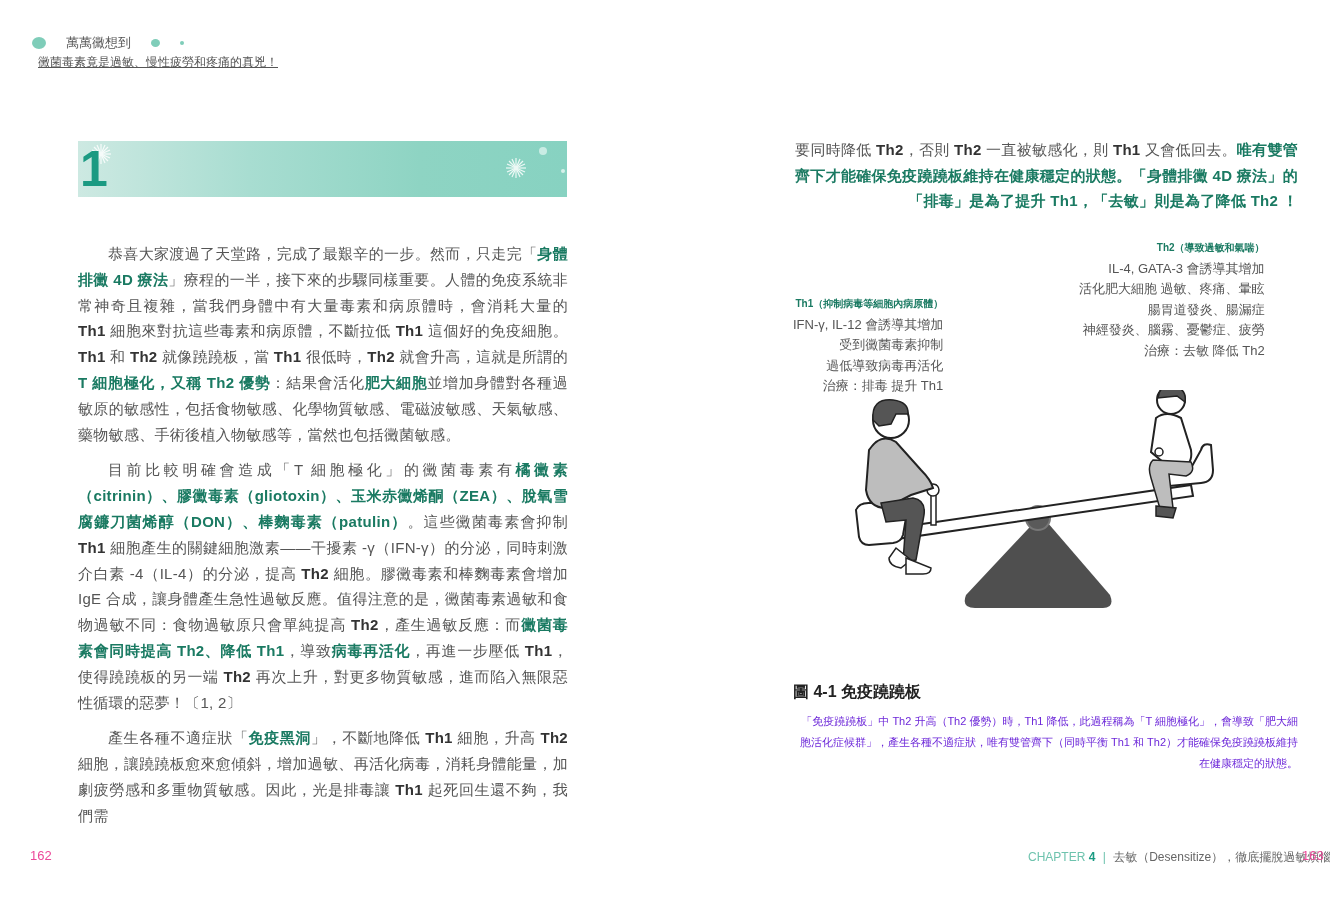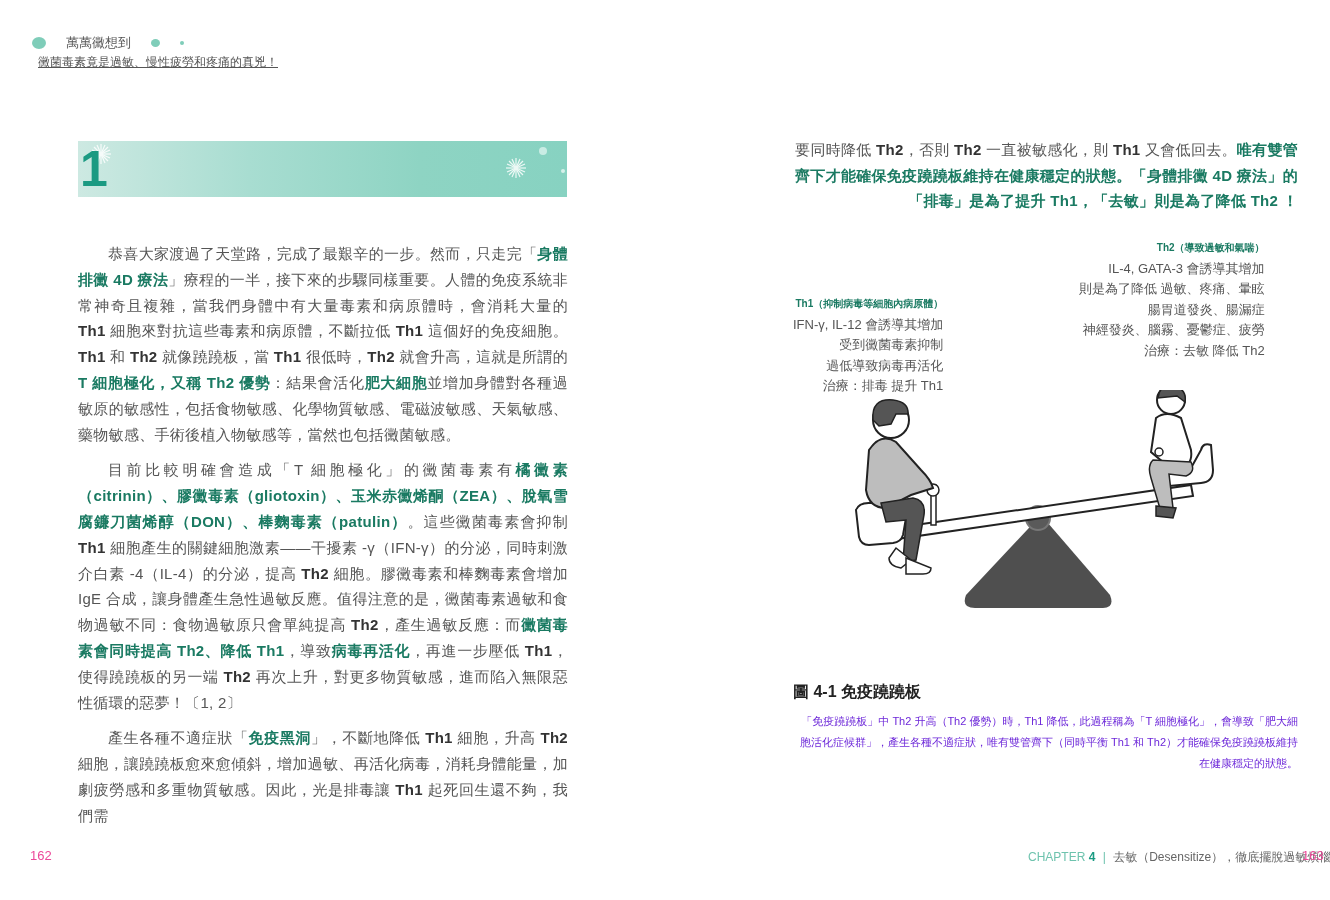--- a/index.html
+++ b/index.html
@@ -103,21 +103,21 @@
 
   <div class="pg-num" style="left:30px;">162</div>
 </div>
 
 <div class="page right-page">
   <div class="rp-text"><span>要同時降低 </span><span class="k">Th2</span><span>，否則 </span><span class="k">Th2</span><span> 一直被敏感化，則 </span><span class="k">Th1</span><span> 又會低回去。</span><span class="g">唯有雙管齊下才能確保免疫蹺蹺板維持在健康穩定的狀態。「身體排黴 4D 療法」的「排毒」是為了提升 Th1，「去敏」則是為了降低 Th2 ！</span></div>
 
   <div class="label-block" style="left:383px; top:238px;">
     <div class="label-head">Th2（導致過敏和氣喘）</div>
     <div>IL-4, GATA-3 會誘導其增加</div>
-    <div>則是為了降低 過敏、疼痛、暈眩</div>
+    <div>活化肥大細胞 過敏、疼痛、暈眩</div>
     <div>腸胃道發炎、腸漏症</div>
     <div>神經發炎、腦霧、憂鬱症、疲勞</div>
     <div>治療：去敏 降低 Th2</div>
   </div>
 
   <div class="label-block" style="left:97px; top:294px;">
     <div class="label-head">Th1（抑制病毒等細胞內病原體）</div>
     <div>IFN-γ, IL-12 會誘導其增加</div>
     <div>受到黴菌毒素抑制</div>
     <div>過低導致病毒再活化</div>

